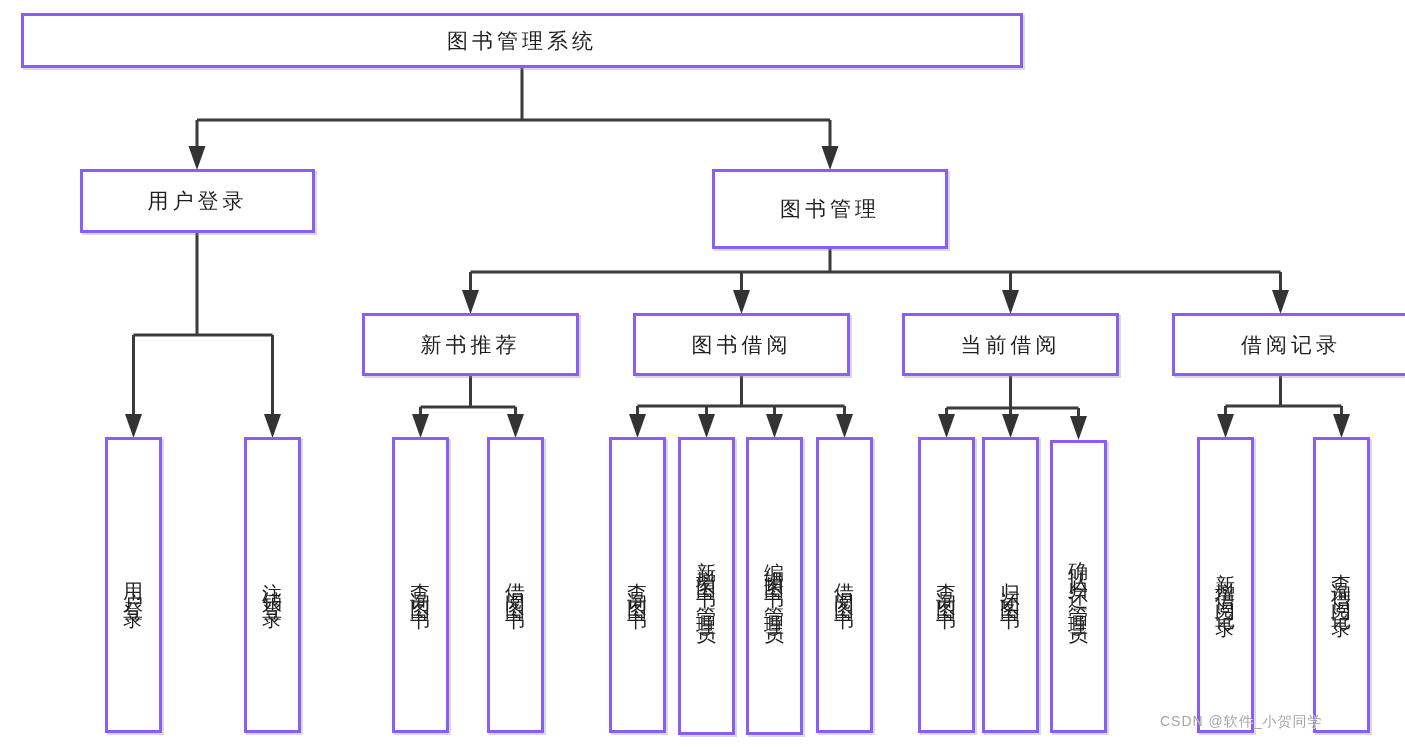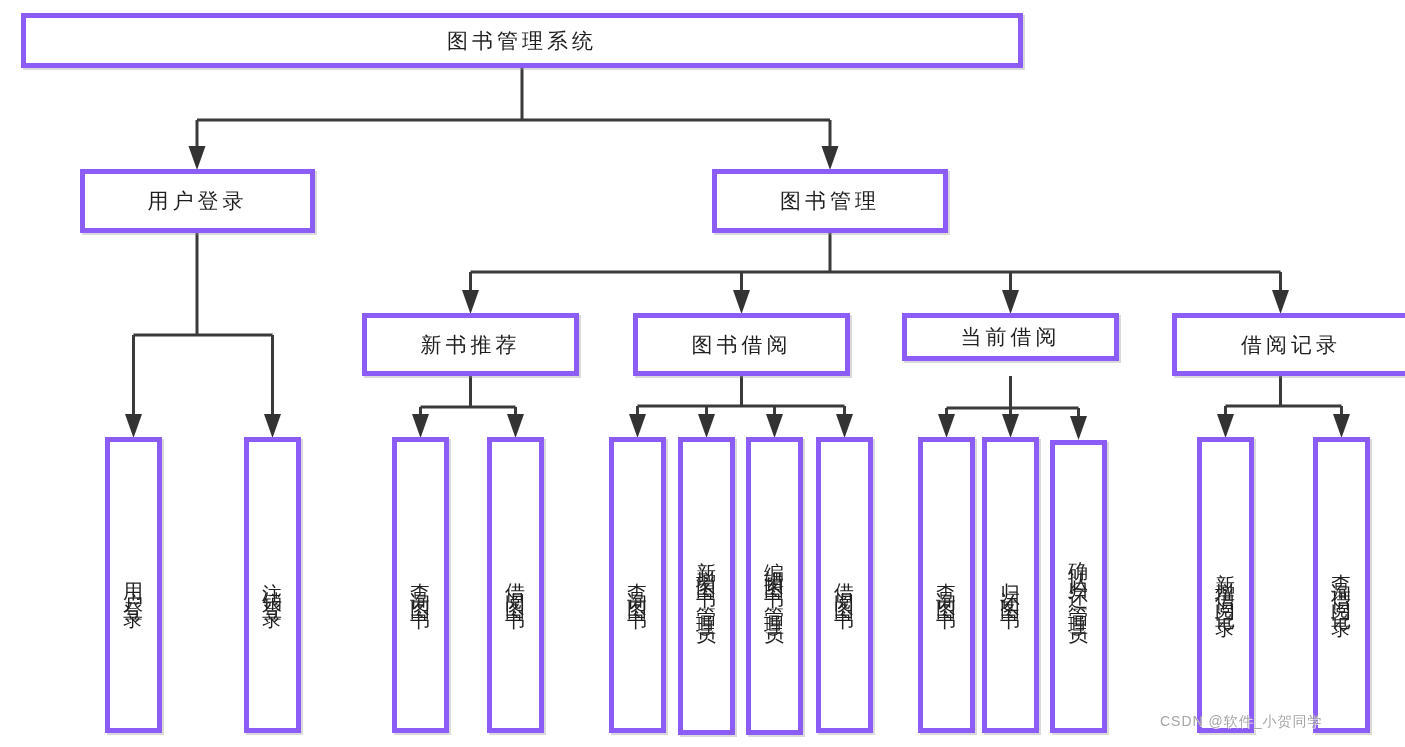--- a/index.html
+++ b/index.html
@@ -3,21 +3,21 @@
 <meta charset="utf-8">
 <style>
   html,body{margin:0;padding:0;background:#fff;}
   .stage{
     position:relative;width:1405px;height:747px;background:#ffffff;overflow:hidden;
     font-family:"Liberation Sans","DejaVu Sans",sans-serif;color:#1f1f1f;
   }
   .wires{position:absolute;left:0;top:0;z-index:1;}
   .box{
     position:absolute;box-sizing:border-box;background:#ffffff;
-    border:5px solid #8b5cf6;display:flex;align-items:center;justify-content:center;
+    border:3px solid #8b5cf6;display:flex;align-items:center;justify-content:center;
     box-shadow:2px 2px 0 rgba(150,150,150,0.35);z-index:2;
   }
   .box.h span{font-size:21px;letter-spacing:4px;white-space:nowrap;}
   .box.v span{
     writing-mode:vertical-rl;text-orientation:mixed;
     font-size:20px;letter-spacing:9px;line-height:1;white-space:nowrap;
   }
   .watermark{
     position:absolute;left:1160px;top:713px;z-index:5;
     font-size:14px;letter-spacing:1px;color:#a5a5a5;white-space:nowrap;
@@ -105,31 +105,31 @@
     </g>
   </svg>
 
   <div class="box h" style="left:21px;top:13px;width:1002px;height:55px;">
     <span>图书管理系统</span>
   </div>
 
   <div class="box h" style="left:80px;top:169px;width:235px;height:64px;">
     <span>用户登录</span>
   </div>
-  <div class="box h" style="left:712px;top:169px;width:236px;height:64px;">
+  <div class="box h" style="left:712px;top:169px;width:236px;height:80px;">
     <span>图书管理</span>
   </div>
 
   <div class="box h" style="left:633px;top:313px;width:217px;height:63px;">
     <span>图书借阅</span>
   </div>
   <div class="box h" style="left:362px;top:313px;width:217px;height:63px;">
     <span>新书推荐</span>
   </div>
-  <div class="box h" style="left:902px;top:313px;width:217px;height:48px;">
+  <div class="box h" style="left:902px;top:313px;width:217px;height:63px;">
     <span>当前借阅</span>
   </div>
   <div class="box h" style="left:1172px;top:313px;width:238px;height:63px;">
     <span>借阅记录</span>
   </div>
 
   <div class="box v" style="left:105px;top:437px;width:57px;height:296px;">
     <span>用户登录</span>
   </div>
   <div class="box v" style="left:244px;top:437px;width:57px;height:296px;">

